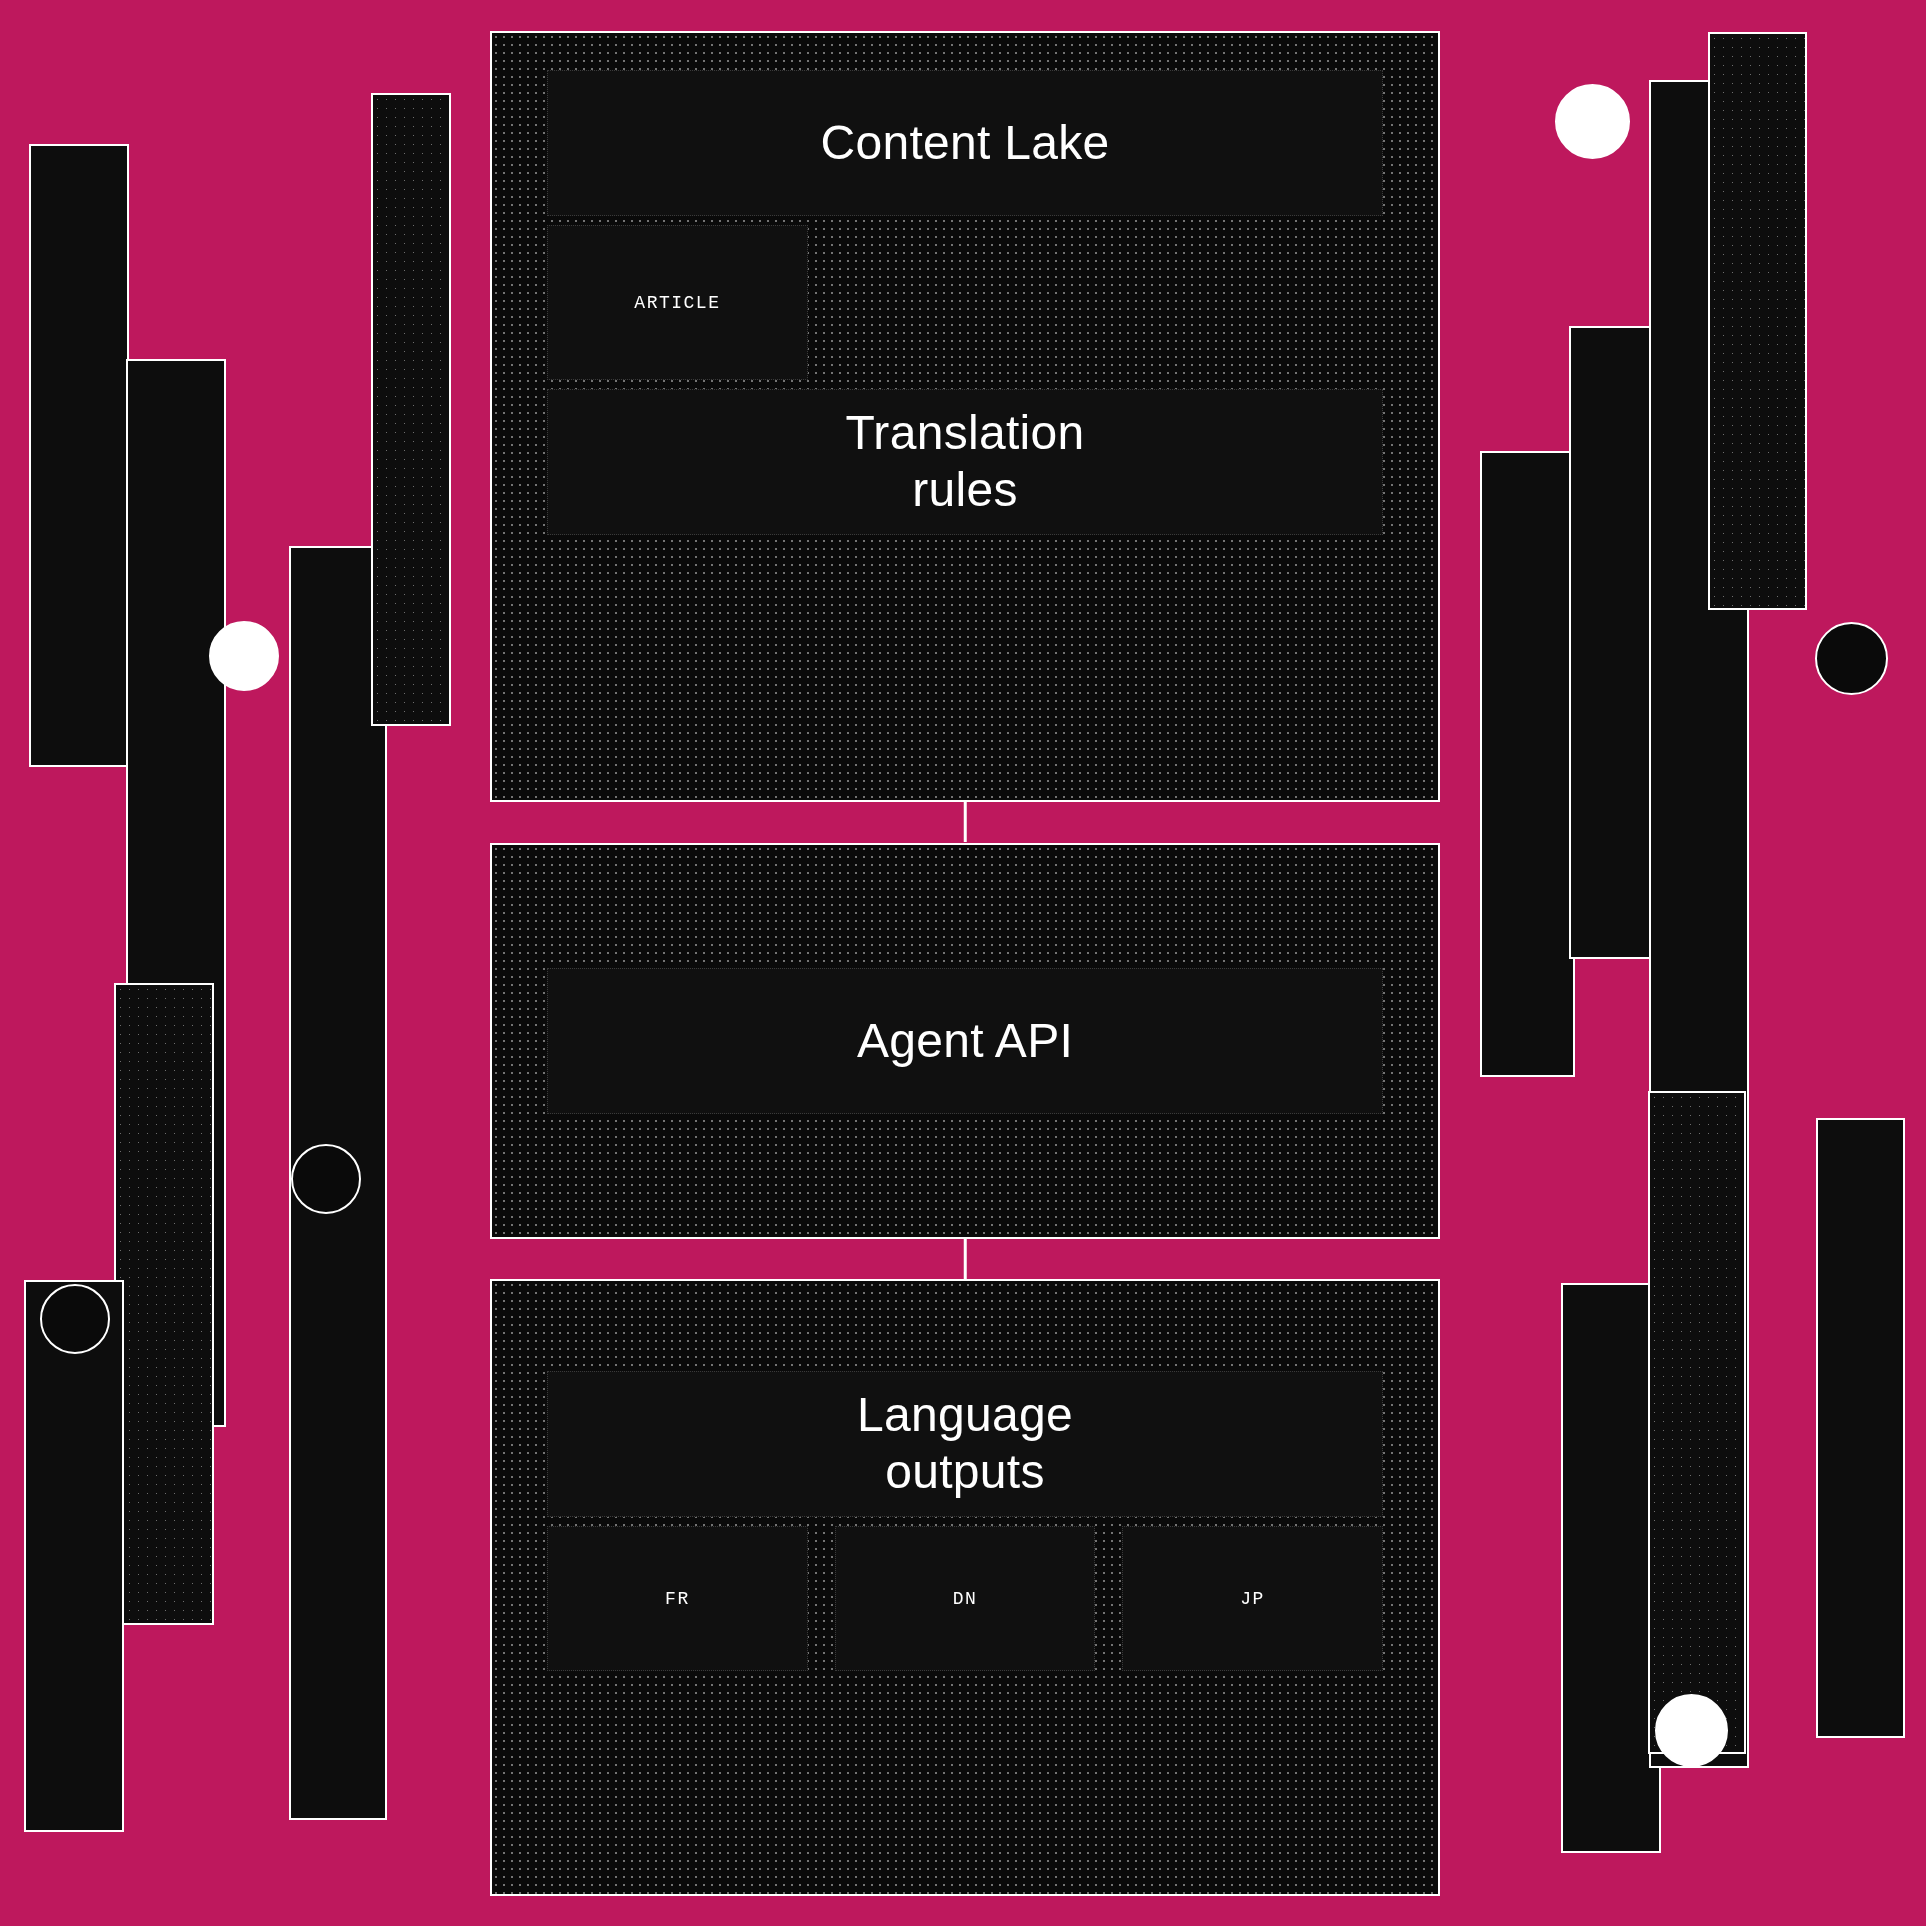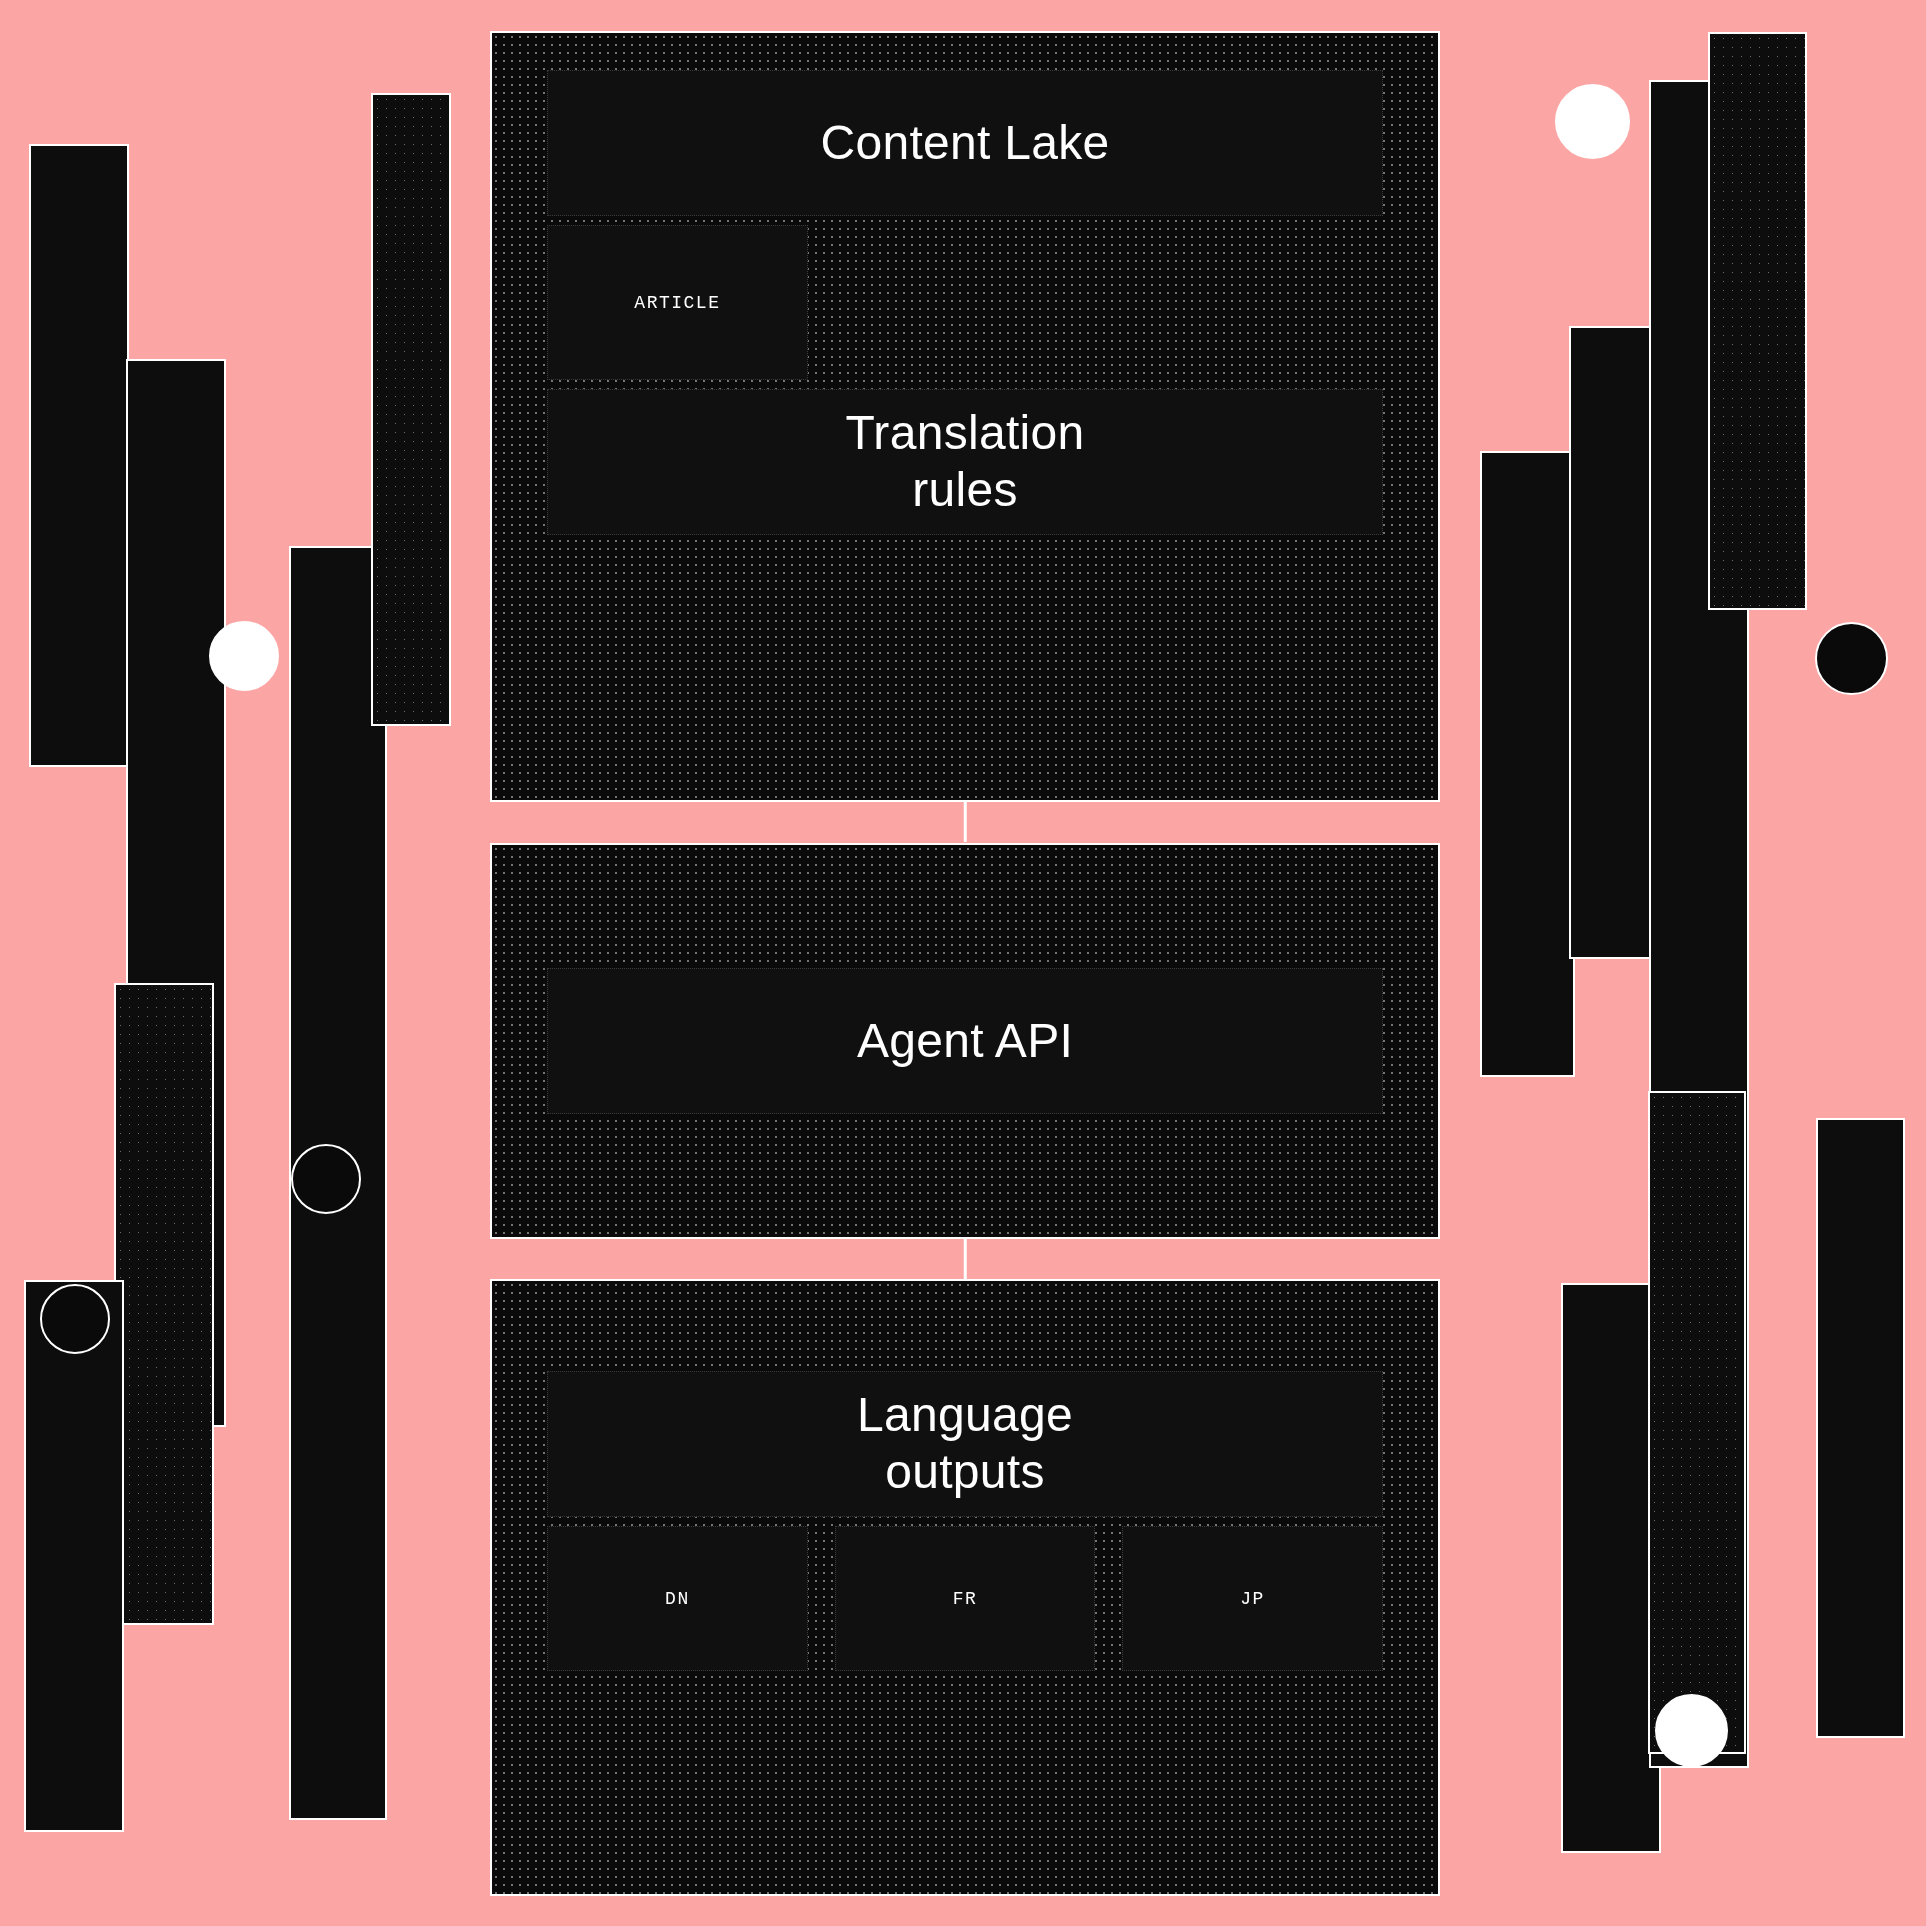--- a/index.html
+++ b/index.html
@@ -10,21 +10,21 @@
   }
   body {
     font-family: "Liberation Sans", sans-serif;
   }
 
   
   #canvas {
     position: relative;
     width: 1926px;
     height: 1926px;
-    background: #fca5a5;
+    background: #be185d;
     overflow: hidden;
   }
 
   
   .deco-layer {
     position: absolute;
     inset: 0;
     pointer-events: none;
   }
   .deco-bar {
@@ -277,24 +277,24 @@
     <div class="panel" id="panel-output">
       <div class="stack-inner">
 
         <div class="inner-box" id="box-language">
           <span class="panel-title">Language
 outputs</span>
         </div>
 
         <div class="chip-row" id="chips-output">
           <div class="chip">
-            <span>DN</span>
+            <span>FR</span>
           </div>
           <div class="chip">
-            <span>FR</span>
+            <span>DN</span>
           </div>
           <div class="chip">
             <span>JP</span>
           </div>
         </div>
 
       </div>
     </div>
 
   </div>

